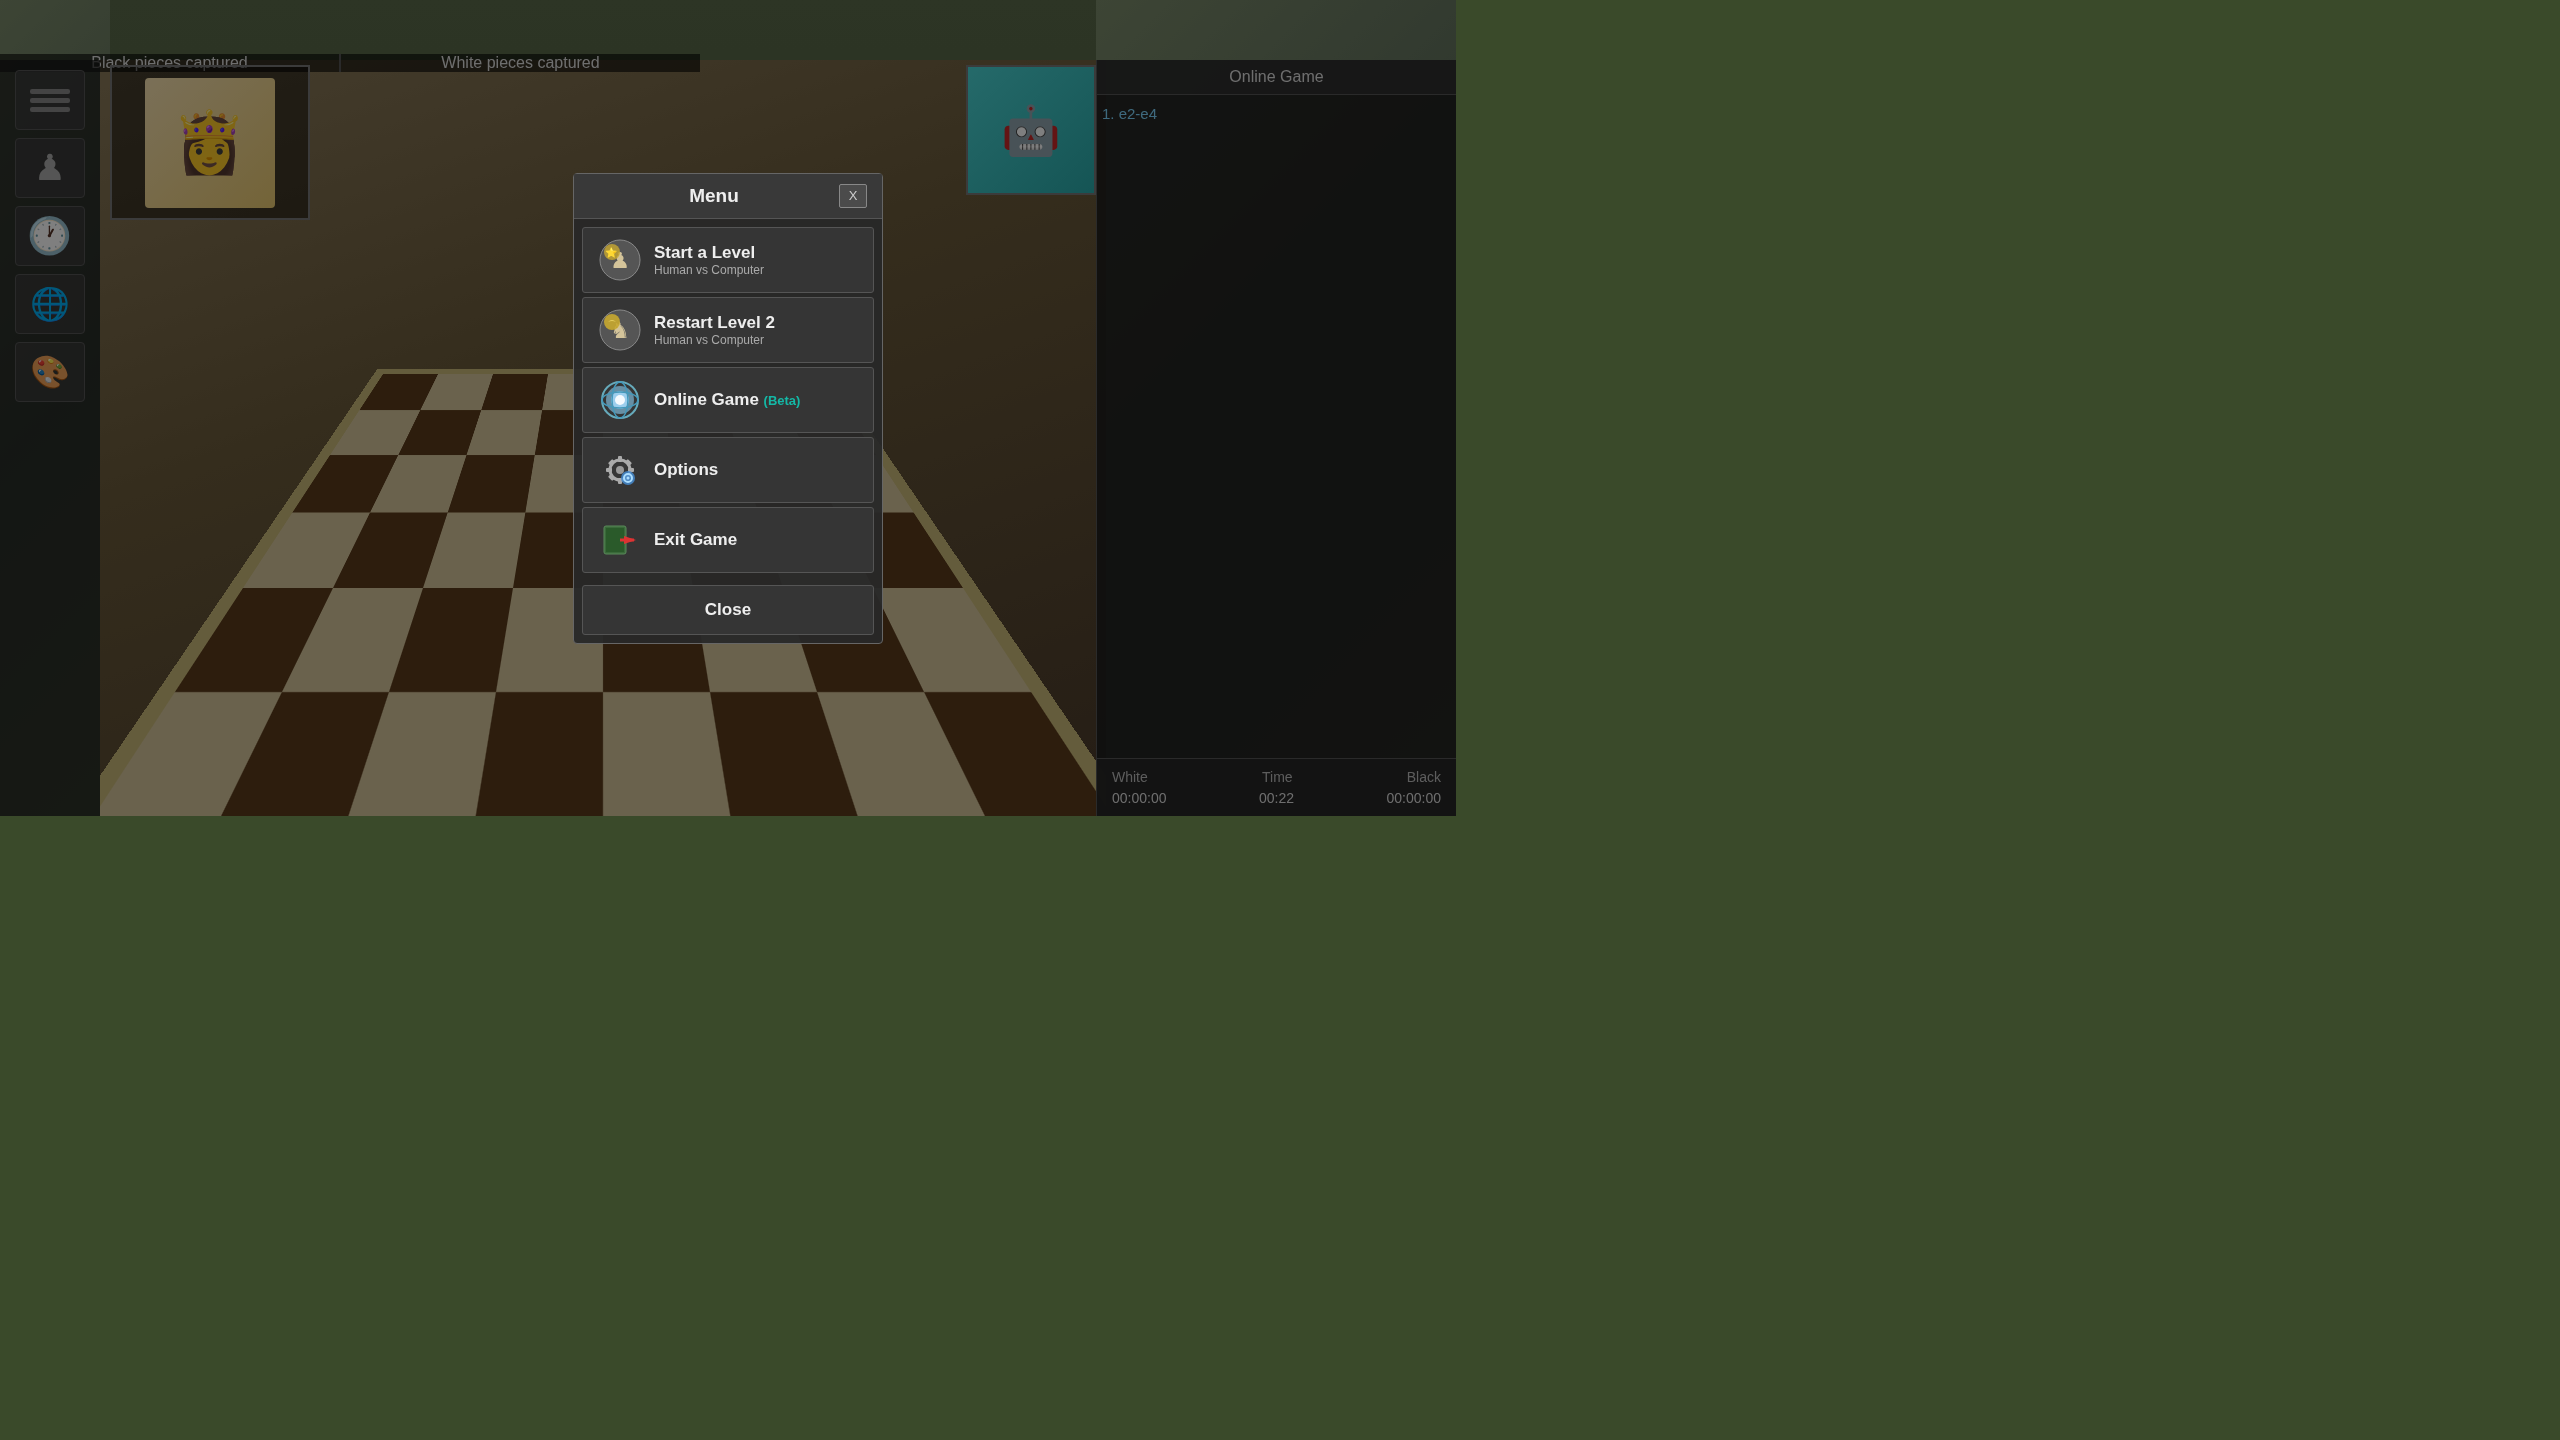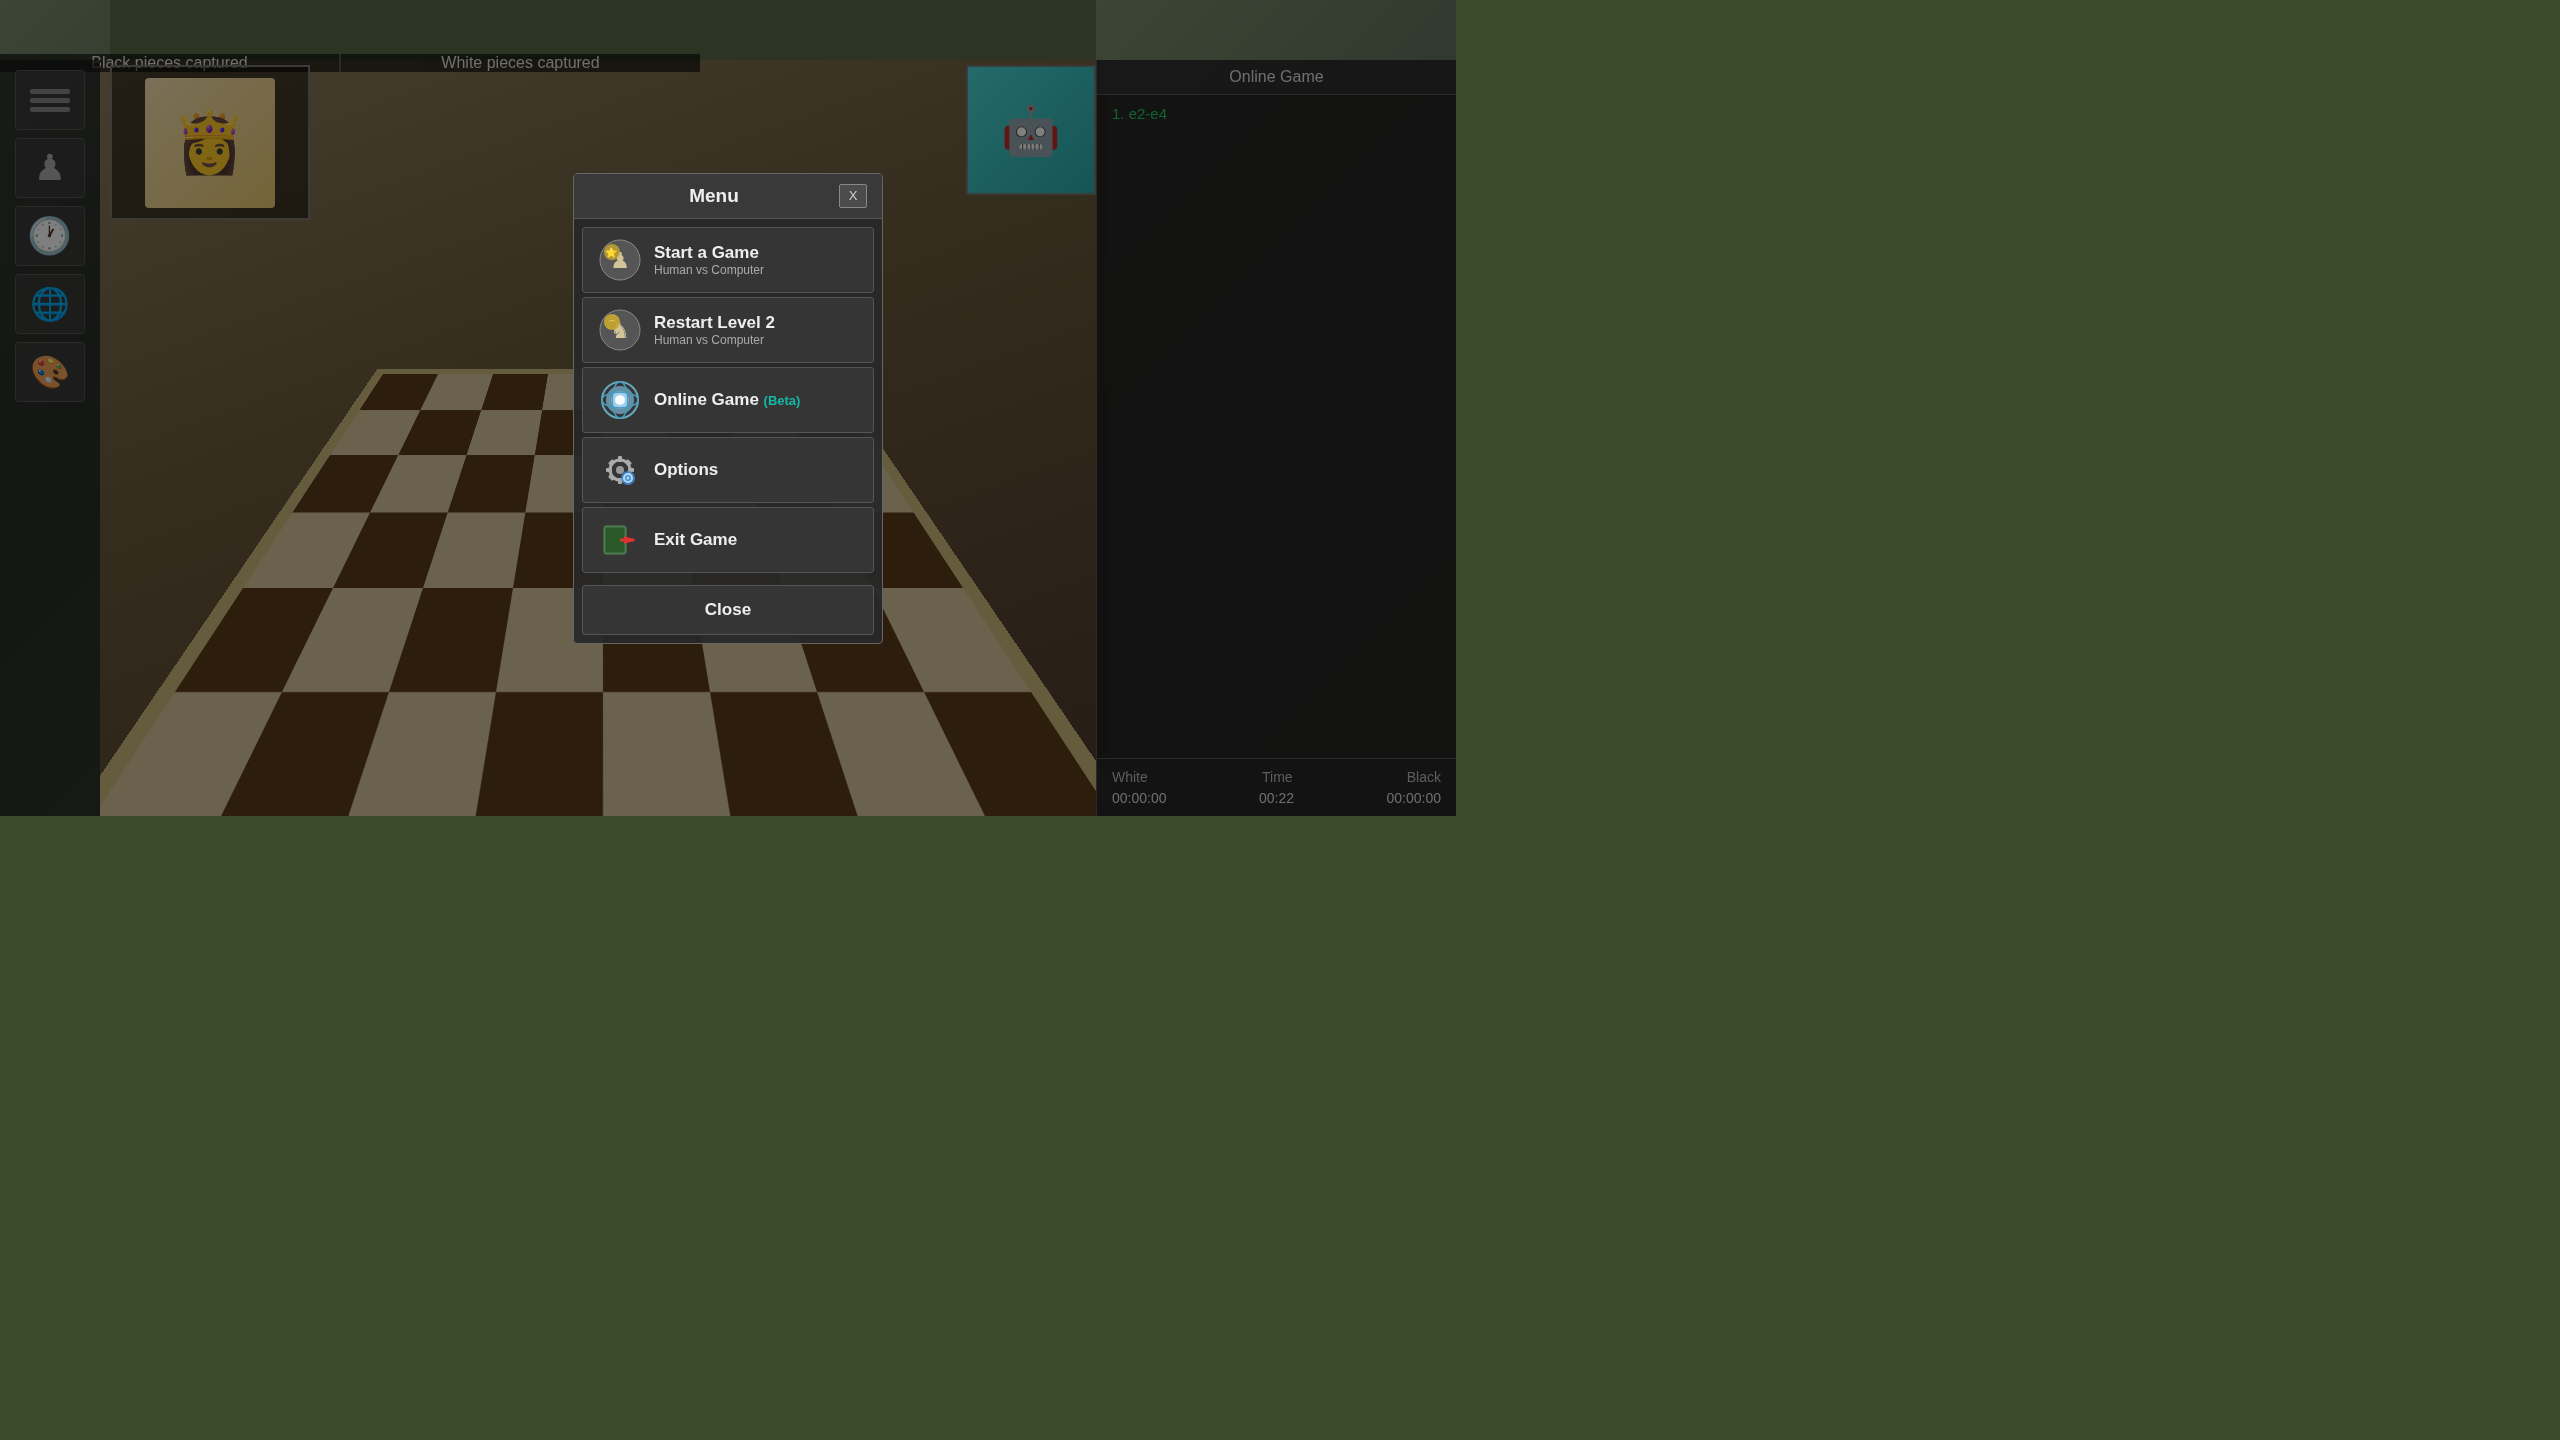--- a/index.html
+++ b/index.html
@@ -206,22 +206,22 @@
       background: rgba(50,50,50,0.9);
       padding: 8px 15px;
       color: #ddd;
       font-size: 16px;
       text-align: center;
       border-bottom: 1px solid #555;
     }
 
     .move-history {
       flex: 1;
-      padding: 10px 15px;
-      color: #22c55e;
+      padding: 10px 5px;
+      color: #7dd3fc;
       font-size: 15px;
     }
 
     .score-bar {
       background: rgba(40,40,40,0.9);
       padding: 10px 15px;
       border-top: 1px solid #555;
     }
 
     .score-header {
@@ -526,21 +526,21 @@
       <div class="menu-item">
         <div class="menu-item-icon">
           <svg width="44" height="44" viewBox="0 0 44 44">
             <circle cx="22" cy="22" r="20" fill="#555" stroke="#888" stroke-width="1"></circle>
             <text x="22" y="30" font-size="22" text-anchor="middle" fill="#d4c49a">♟</text>
             <circle cx="14" cy="14" r="8" fill="#c8a830" opacity="0.8"></circle>
             <text x="14" y="18" font-size="10" text-anchor="middle" fill="#333">⭐</text>
           </svg>
         </div>
         <div class="menu-item-text">
-          <span class="menu-item-title">Start a Game</span>
+          <span class="menu-item-title">Start a Level</span>
           <span class="menu-item-sub">Human vs Computer</span>
         </div>
       </div>
 
       <div class="menu-item">
         <div class="menu-item-icon">
           <svg width="44" height="44" viewBox="0 0 44 44">
             <circle cx="22" cy="22" r="20" fill="#555" stroke="#888" stroke-width="1"></circle>
             <text x="22" y="30" font-size="22" text-anchor="middle" fill="#d4c49a">♞</text>
             <circle cx="14" cy="14" r="8" fill="#c8a830" opacity="0.9"></circle>

